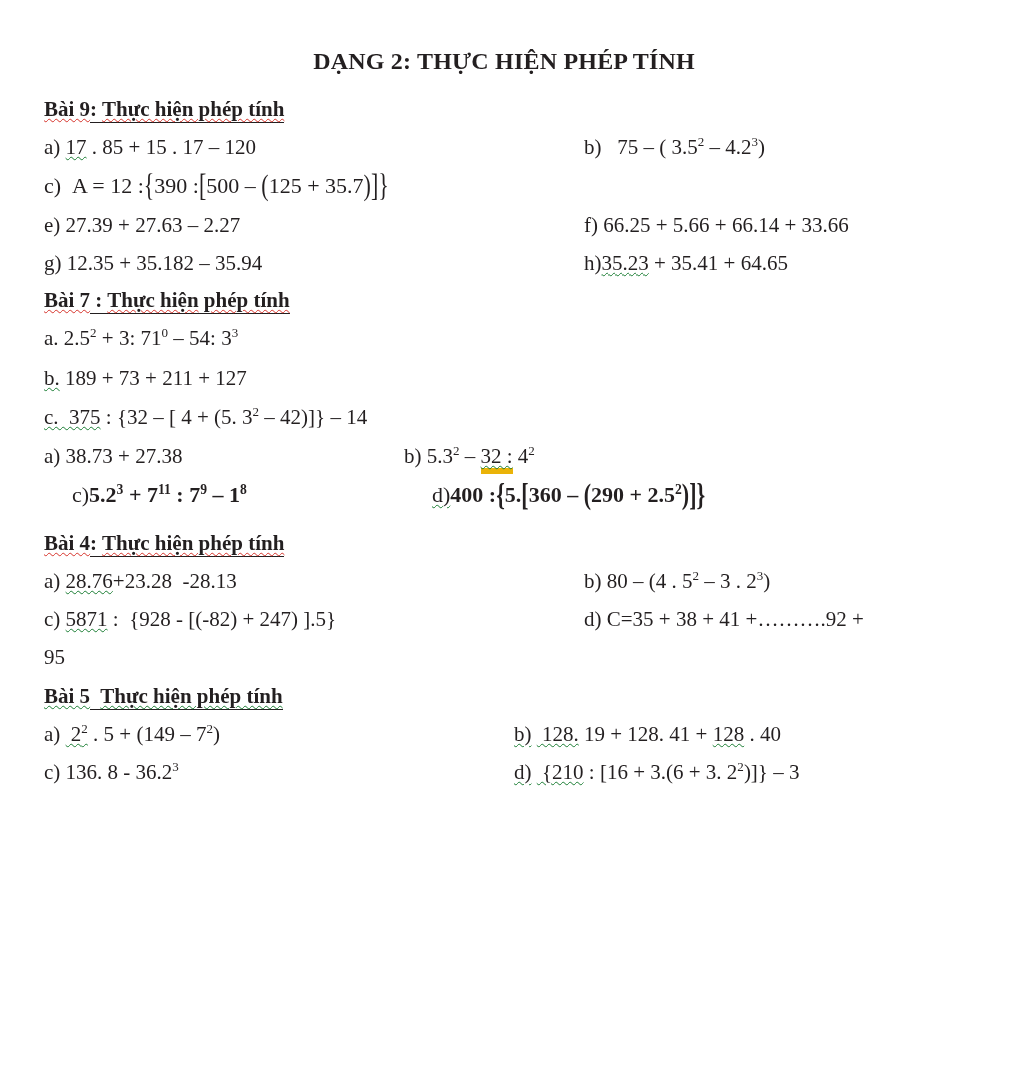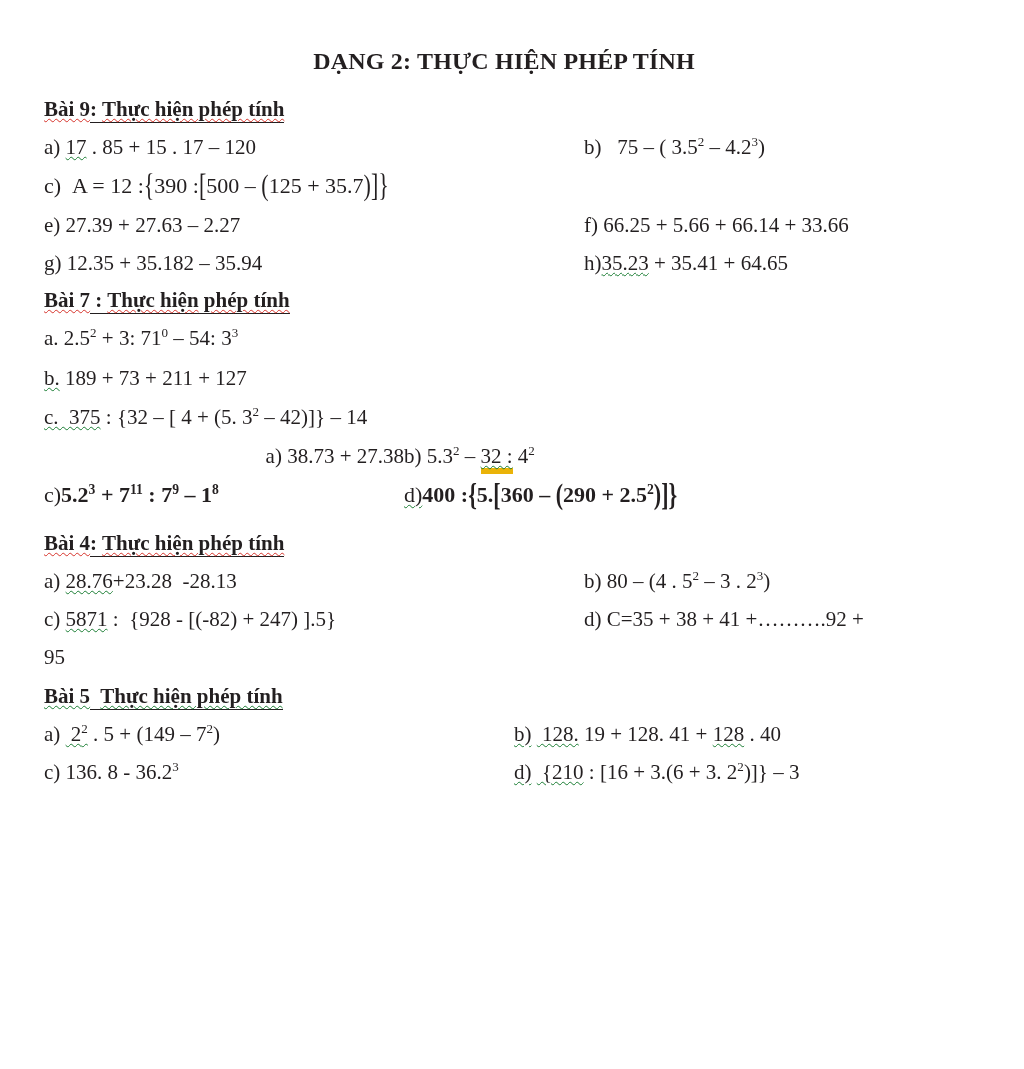--- a/index.html
+++ b/index.html
@@ -166,32 +166,32 @@
     <span class="sq-green">b.</span>
     189 + 73 + 211 + 127
   </div>
 
   <div class="line">
     <span class="sq-green">c.&nbsp; 375</span> : {32 – [ 4 + (5. 3<sup>2</sup> – 42)]} – 14
   </div>
 
 
   <div class="row">
-    <div class="col-l" style="width:360px;flex:0 0 360px;text-align:right;">
+    <div class="col-l" style="width:360px;flex:0 0 360px;">
       <span>a)</span>
       38.73 + 27.38
     </div>
     <div class="col-r">
       <span>b)</span>
       5.3<sup>2</sup> – <span class="sq-green ul-solid">32 :</span> 4<sup>2</sup>
     </div>
   </div>
 
   <div class="row">
-    <div class="col-l mathish" style="width:360px;flex:0 0 360px;">
+    <div class="col-l mathish" style="width:360px;flex:0 0 360px;margin-left:28px;">
       <span>c)</span><span class="bold" style="font-weight:600">5.2<sup>3</sup> + 7<sup>11</sup> : 7<sup>9</sup> – 1<sup>8</sup></span>
     </div>
     <div class="col-r mathish">
       <span class="sq-green">d)</span><span style="font-weight:600">400 :<span class="stretch">{</span>5.<span class="stretch">[</span>360 – <span class="tallpar">(</span>290 + 2.5<sup>2</sup><span class="tallpar">)</span><span class="stretch">]</span><span class="stretch">}</span></span>
     </div>
   </div>
 
   <div class="spacer-10"></div>
 
   <div class="section-head">

